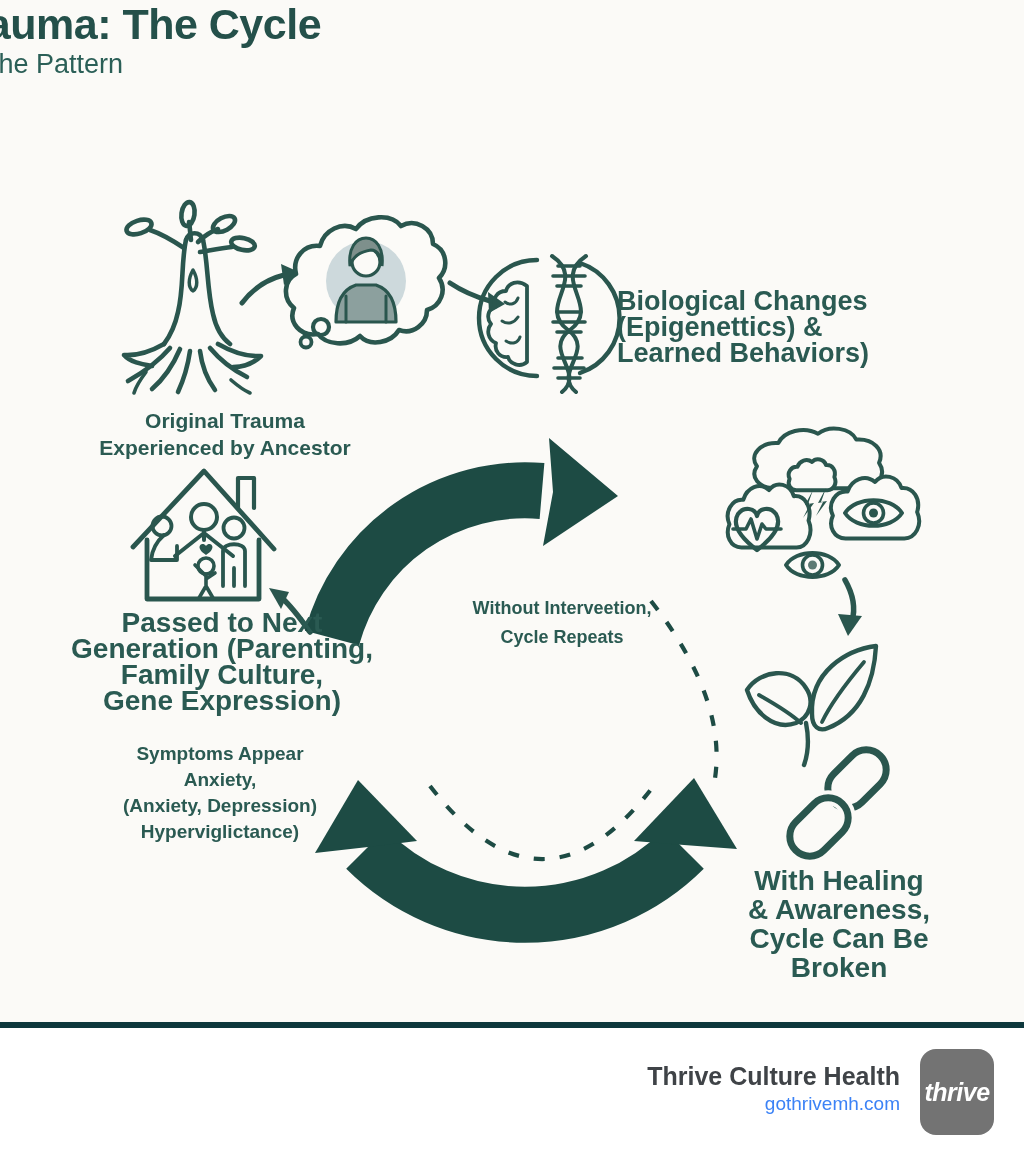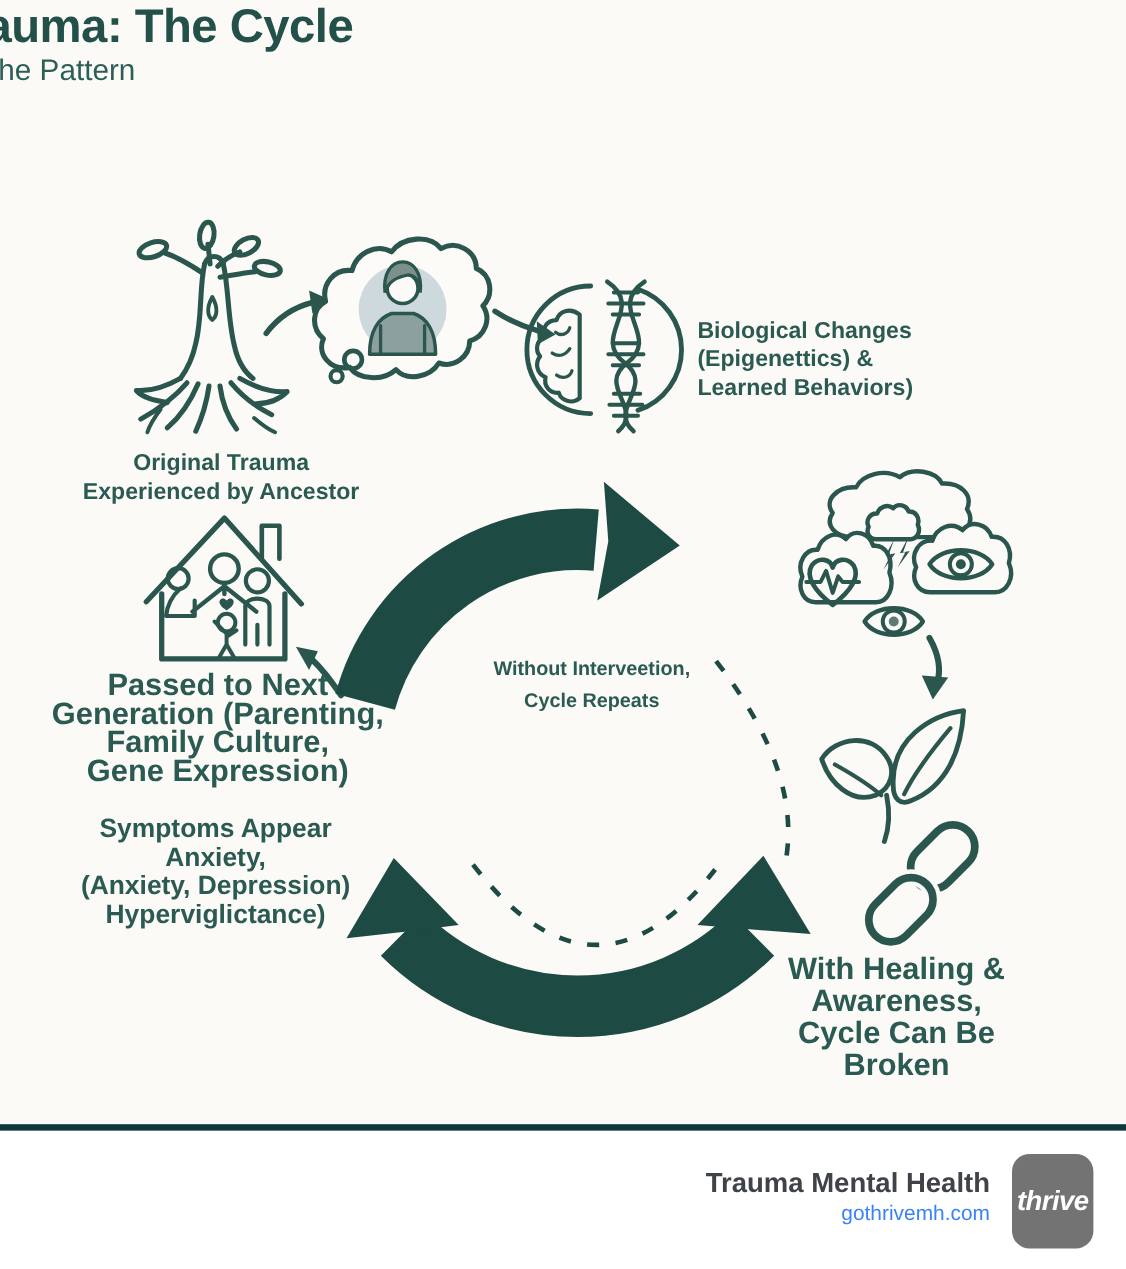--- a/index.html
+++ b/index.html
@@ -1,29 +1,29 @@
 <!DOCTYPE html>
 <html><head>
 <meta charset="utf-8">
 <style>
   html,body{margin:0;padding:0;}
   body{width:1024px;height:1154px;position:relative;background:#fbfaf7;
        font-family:"Liberation Sans",sans-serif;overflow:hidden;}
   #stage{position:absolute;inset:0;width:1024px;height:1154px;}
   svg.art{position:absolute;left:0;top:0;}
   .txt{position:absolute;white-space:pre-line;color:#2a5a52;font-weight:600;}
-  .centered{transform:translateX(-50%);text-align:center;}
+  .centered{transform:translateX(-50%);text-align:center;margin-left:24px;}
   .title{left:507px;top:62px;transform:translateX(-50%);text-align:center;
          font-size:43px;font-weight:bold;color:#24504a;letter-spacing:-0.5px;white-space:nowrap;}
   .subtitle{left:507px;top:114px;transform:translateX(-50%);text-align:center;
          font-size:27px;font-weight:500;color:#2b5f57;white-space:nowrap;}
-  .lbl-bio{left:617px;top:288px;font-size:21px;line-height:26px;text-align:left;margin-left:17px;}
+  .lbl-bio{left:617px;top:288px;font-size:27px;line-height:26px;text-align:left;}
   .lbl-orig{left:201px;top:407px;font-size:21px;line-height:27px;}
   .lbl-passed{left:198px;top:610px;font-size:28px;line-height:26px;}
-  .lbl-sympt{left:196px;top:741px;font-size:24px;line-height:26px;}
+  .lbl-sympt{left:196px;top:741px;font-size:19px;line-height:26px;}
   .lbl-cycle{left:538px;top:594px;font-size:18px;line-height:29px;}
   .lbl-heal{left:815px;top:866px;font-size:28px;line-height:29px;}
   .divider{position:absolute;left:0;top:1022px;width:1024px;height:6px;background:#0d383c;}
   .footer{position:absolute;left:0;top:1028px;width:1024px;height:126px;background:#ffffff;}
   .brand{position:absolute;right:124px;top:1062px;font-size:25px;font-weight:bold;
          color:#3f4347;text-align:right;white-space:nowrap;}
   .brandurl{position:absolute;right:124px;top:1093px;font-size:19px;font-weight:400;
          color:#3b82f6;text-align:right;white-space:nowrap;}
   .logo{position:absolute;left:920px;top:1049px;width:74px;height:86px;background:#737373;
         border-radius:16px;display:flex;align-items:center;justify-content:center;}
@@ -204,19 +204,19 @@
 Anxiety,
 (Anxiety, Depression)
 Hyperviglictance)</div>
 <div class="txt centered lbl-cycle">Without Interveetion,
 Cycle Repeats</div>
 <div class="txt centered lbl-heal">With Healing &amp; Awareness,
 Cycle Can Be Broken</div>
 
 <div class="divider"></div>
 <div class="footer"></div>
-<div class="brand">Trauma Mental Health</div>
+<div class="brand">Thrive Culture Health</div>
 <div class="brandurl">gothrivemh.com</div>
 <div class="logo">
   <span>thrive</span>
 </div>
 
 </div>
 
 </body></html>

